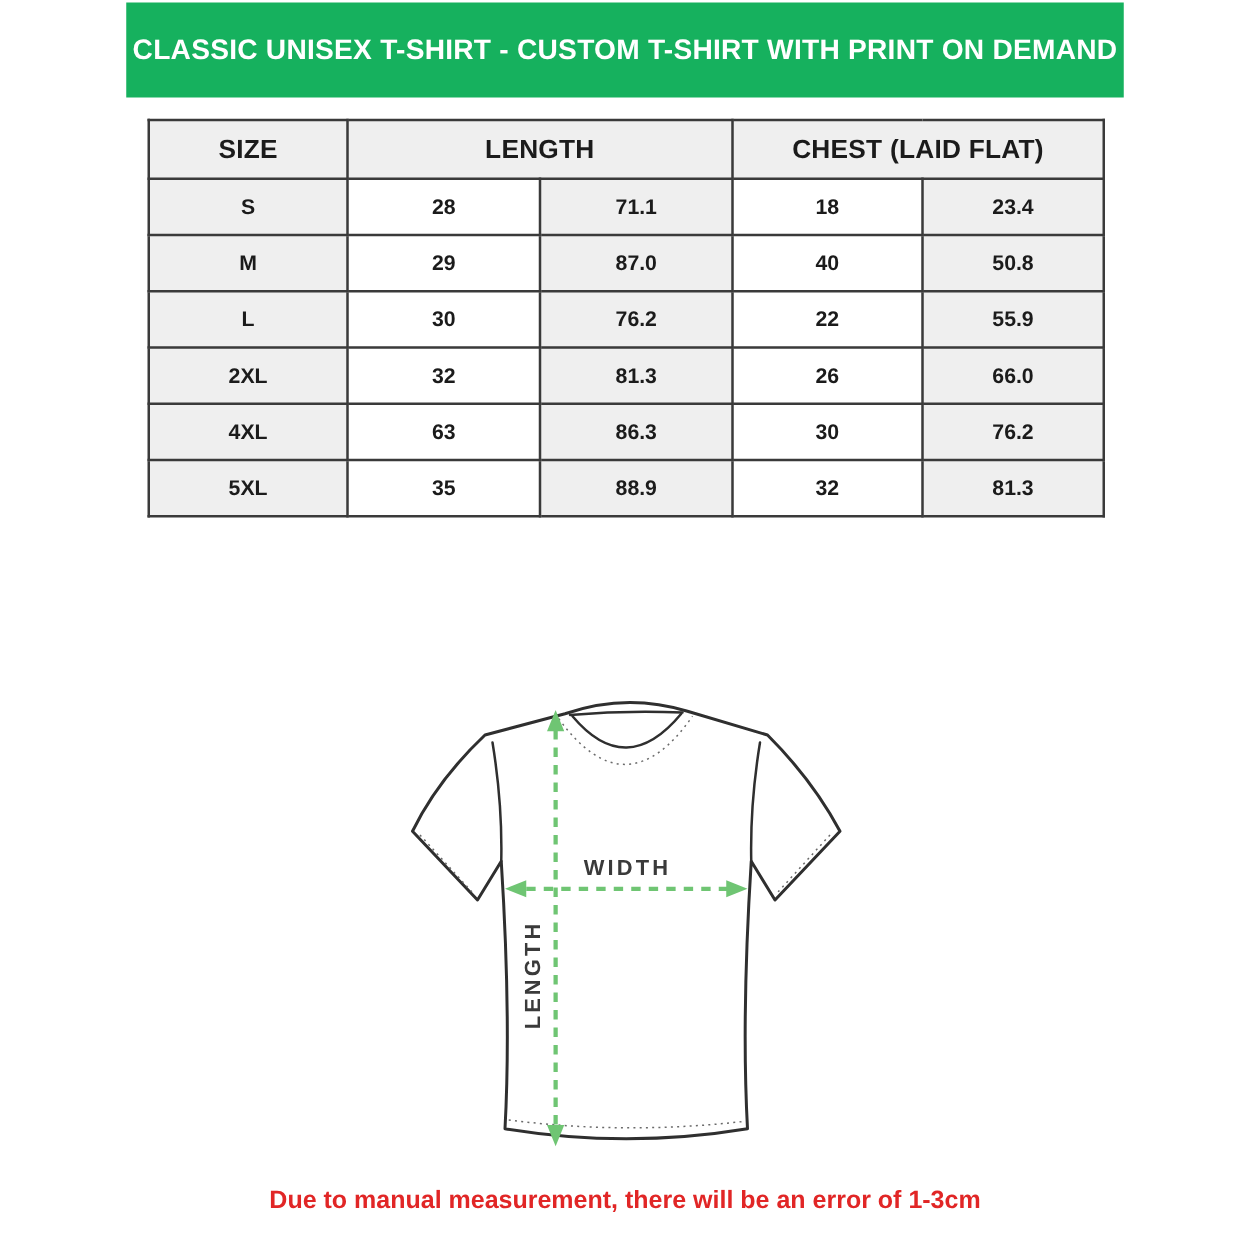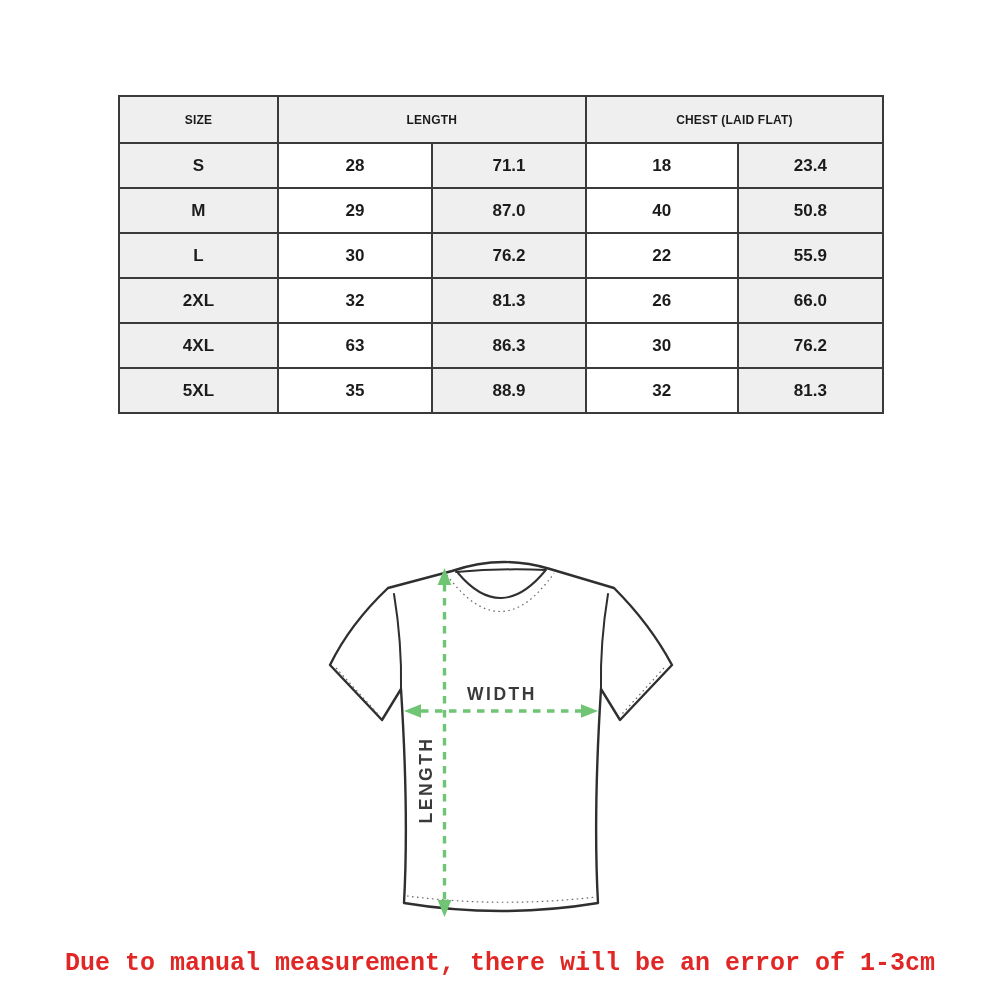--- a/index.html
+++ b/index.html
@@ -19,49 +19,52 @@
 
   
   table.size-chart {
     position:absolute; left:118px; top:95px; width:766px;
     border-collapse:collapse; table-layout:fixed;
   }
   table.size-chart th, table.size-chart td {
     border:2px solid #3a3a3a; text-align:center; vertical-align:middle;
     font-weight:bold; color:#1b1b1b;
   }
-  table.size-chart th { height:47px; font-size:12px; background:#efefef; letter-spacing:0.2px; }
+  table.size-chart th { height:47px; font-size:21px; background:#efefef; letter-spacing:0.2px; }
   table.size-chart td { height:45px; font-size:17px; }
   td.c-gray { background:#efefef; }
   td.c-white { background:#ffffff; }
 
   
   .diagram { position:absolute; left:305px; top:548px; width:390px; height:392px; }
   .tshirt-line { fill:none; stroke:#2f2f2f; stroke-width:2.4; stroke-linejoin:round; stroke-linecap:round; }
   .tshirt-fill { fill:#ffffff; }
   .seam { fill:none; stroke:#2f2f2f; stroke-width:2; stroke-linecap:round; }
   .stitch { fill:none; stroke:#6a6a6a; stroke-width:1.2; stroke-dasharray:1.6 3.4; }
   .measure-line { fill:none; stroke:#6fc573; stroke-width:3.4; stroke-dasharray:7.5 6.5; }
   .measure-head { fill:#6fc573; stroke:none; }
   .measure-label {
     font-family:"Liberation Sans", sans-serif; font-weight:bold;
     font-size:17.5px; letter-spacing:2.5px; fill:#3a3a3a;
   }
 
   
   .note {
     position:absolute; left:0; top:949px; width:1000px; text-align:center;
-    font-size:25px; font-weight:bold; color:#e12626;font-family:Liberation Mono, monospace;
+    font-size:20px; font-weight:bold; color:#e12626;
   }
 </style>
 </head>
 <body>
 
 <div class="page">
 
+  <div class="banner">
+    <div class="banner-title">CLASSIC UNISEX T-SHIRT - CUSTOM T-SHIRT WITH PRINT ON DEMAND</div>
+  </div>
 
   <table class="size-chart">
     <colgroup>
       <col style="width:20.8%">
         <col style="width:20.2%">
         <col style="width:20.1%">
         <col style="width:19.9%">
         <col style="width:19.0%">
     </colgroup>
     <thead>

